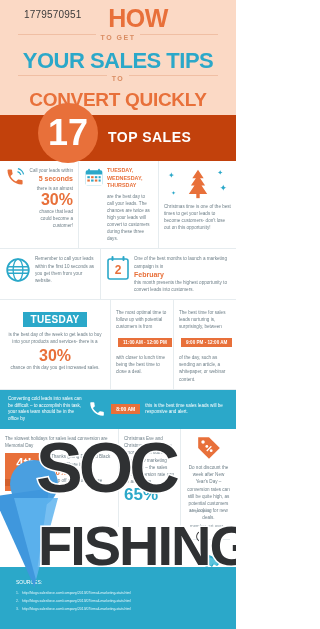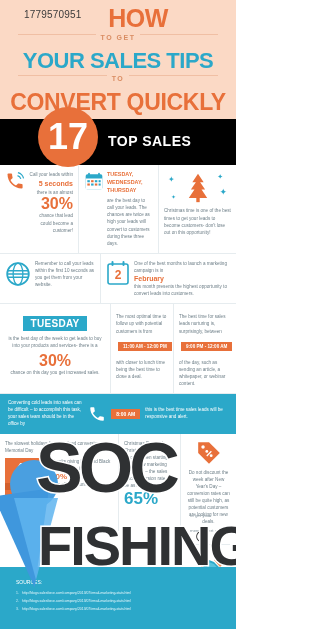--- a/index.html
+++ b/index.html
@@ -22,25 +22,25 @@
     font-size:25px; font-weight:bold; color:#e8703a;
     letter-spacing:-0.5px; line-height:1; padding-left:40px;
   }
   .h-rule { height:1px; background:#f0bfa4; margin:3px 18px 2px; position:relative; }
   .h-small { font-size:7px; color:#d98c62; letter-spacing:1.5px; font-weight:bold;
     background:#fbd9c5; display:inline-block; padding:0 5px; position:relative; top:-5px; }
   .h-sales {
     font-size:22px; font-weight:bold; color:#2ba8c9; letter-spacing:-0.5px; line-height:1.05;
   }
   .h-convert {
-    font-size:23px; font-weight:bold; color:#e8703a; letter-spacing:-0.3px; line-height:1.1;
-  }
-
-  
-  .band { background:#000000; height:46px; position:relative; }
+    font-size:19px; font-weight:bold; color:#e8703a; letter-spacing:-0.3px; line-height:1.1;
+  }
+
+  
+  .band { background:#c2410c; height:46px; position:relative; }
   .badge {
     position:absolute; left:38px; top:-12px;
     width:60px; height:60px; border-radius:50%;
     background:#e8703a; color:#fff;
     font-size:36px; font-weight:bold;
     display:flex; align-items:center; justify-content:center;
     line-height:1;
   }
   .band-label {
     position:absolute; left:108px; top:14px;

